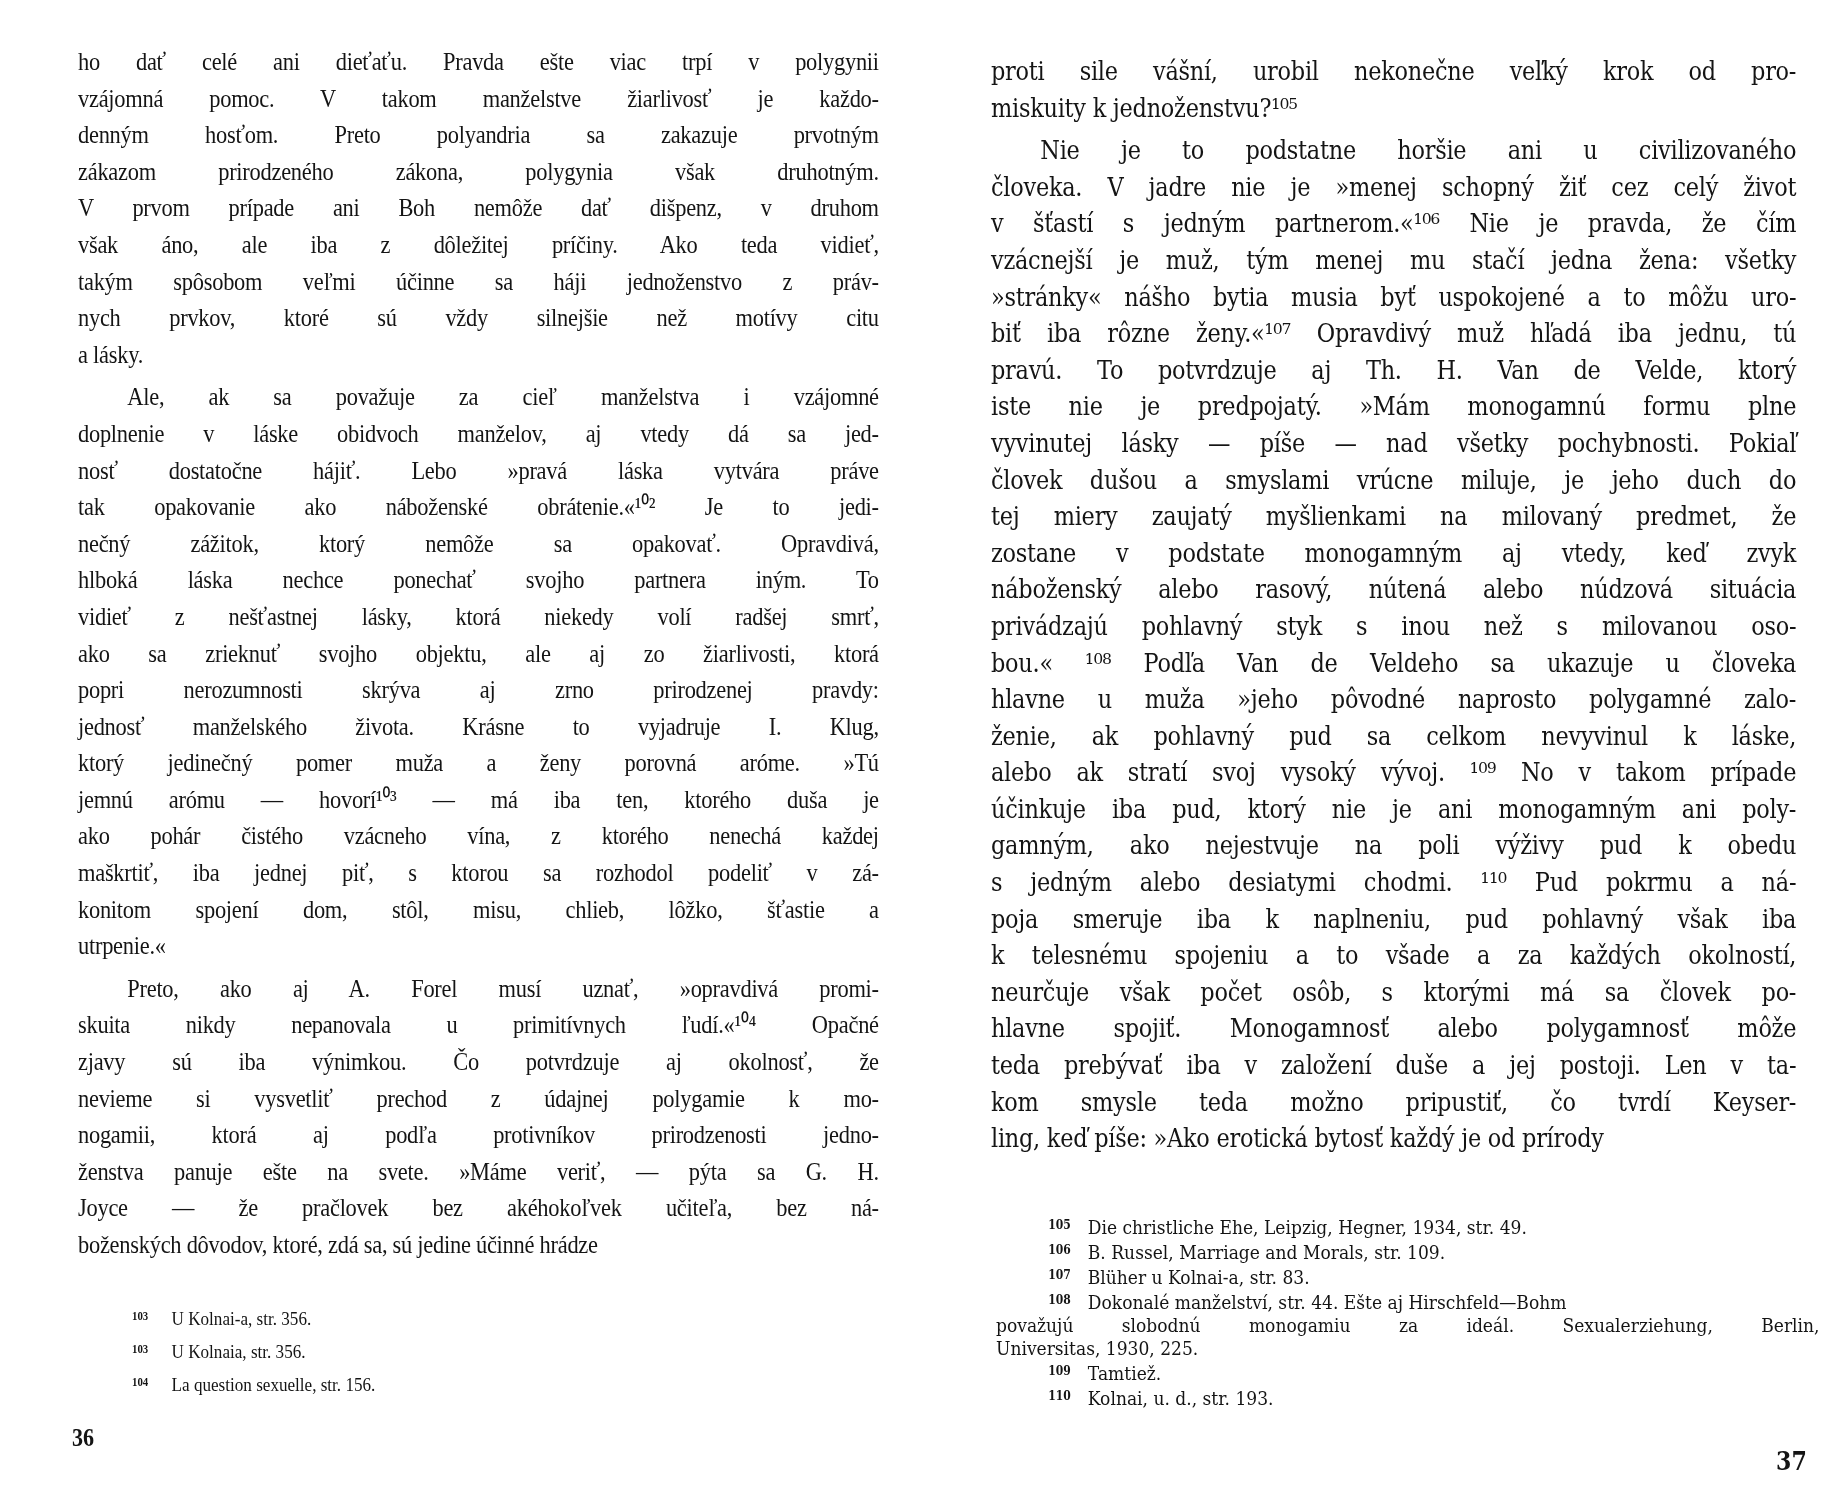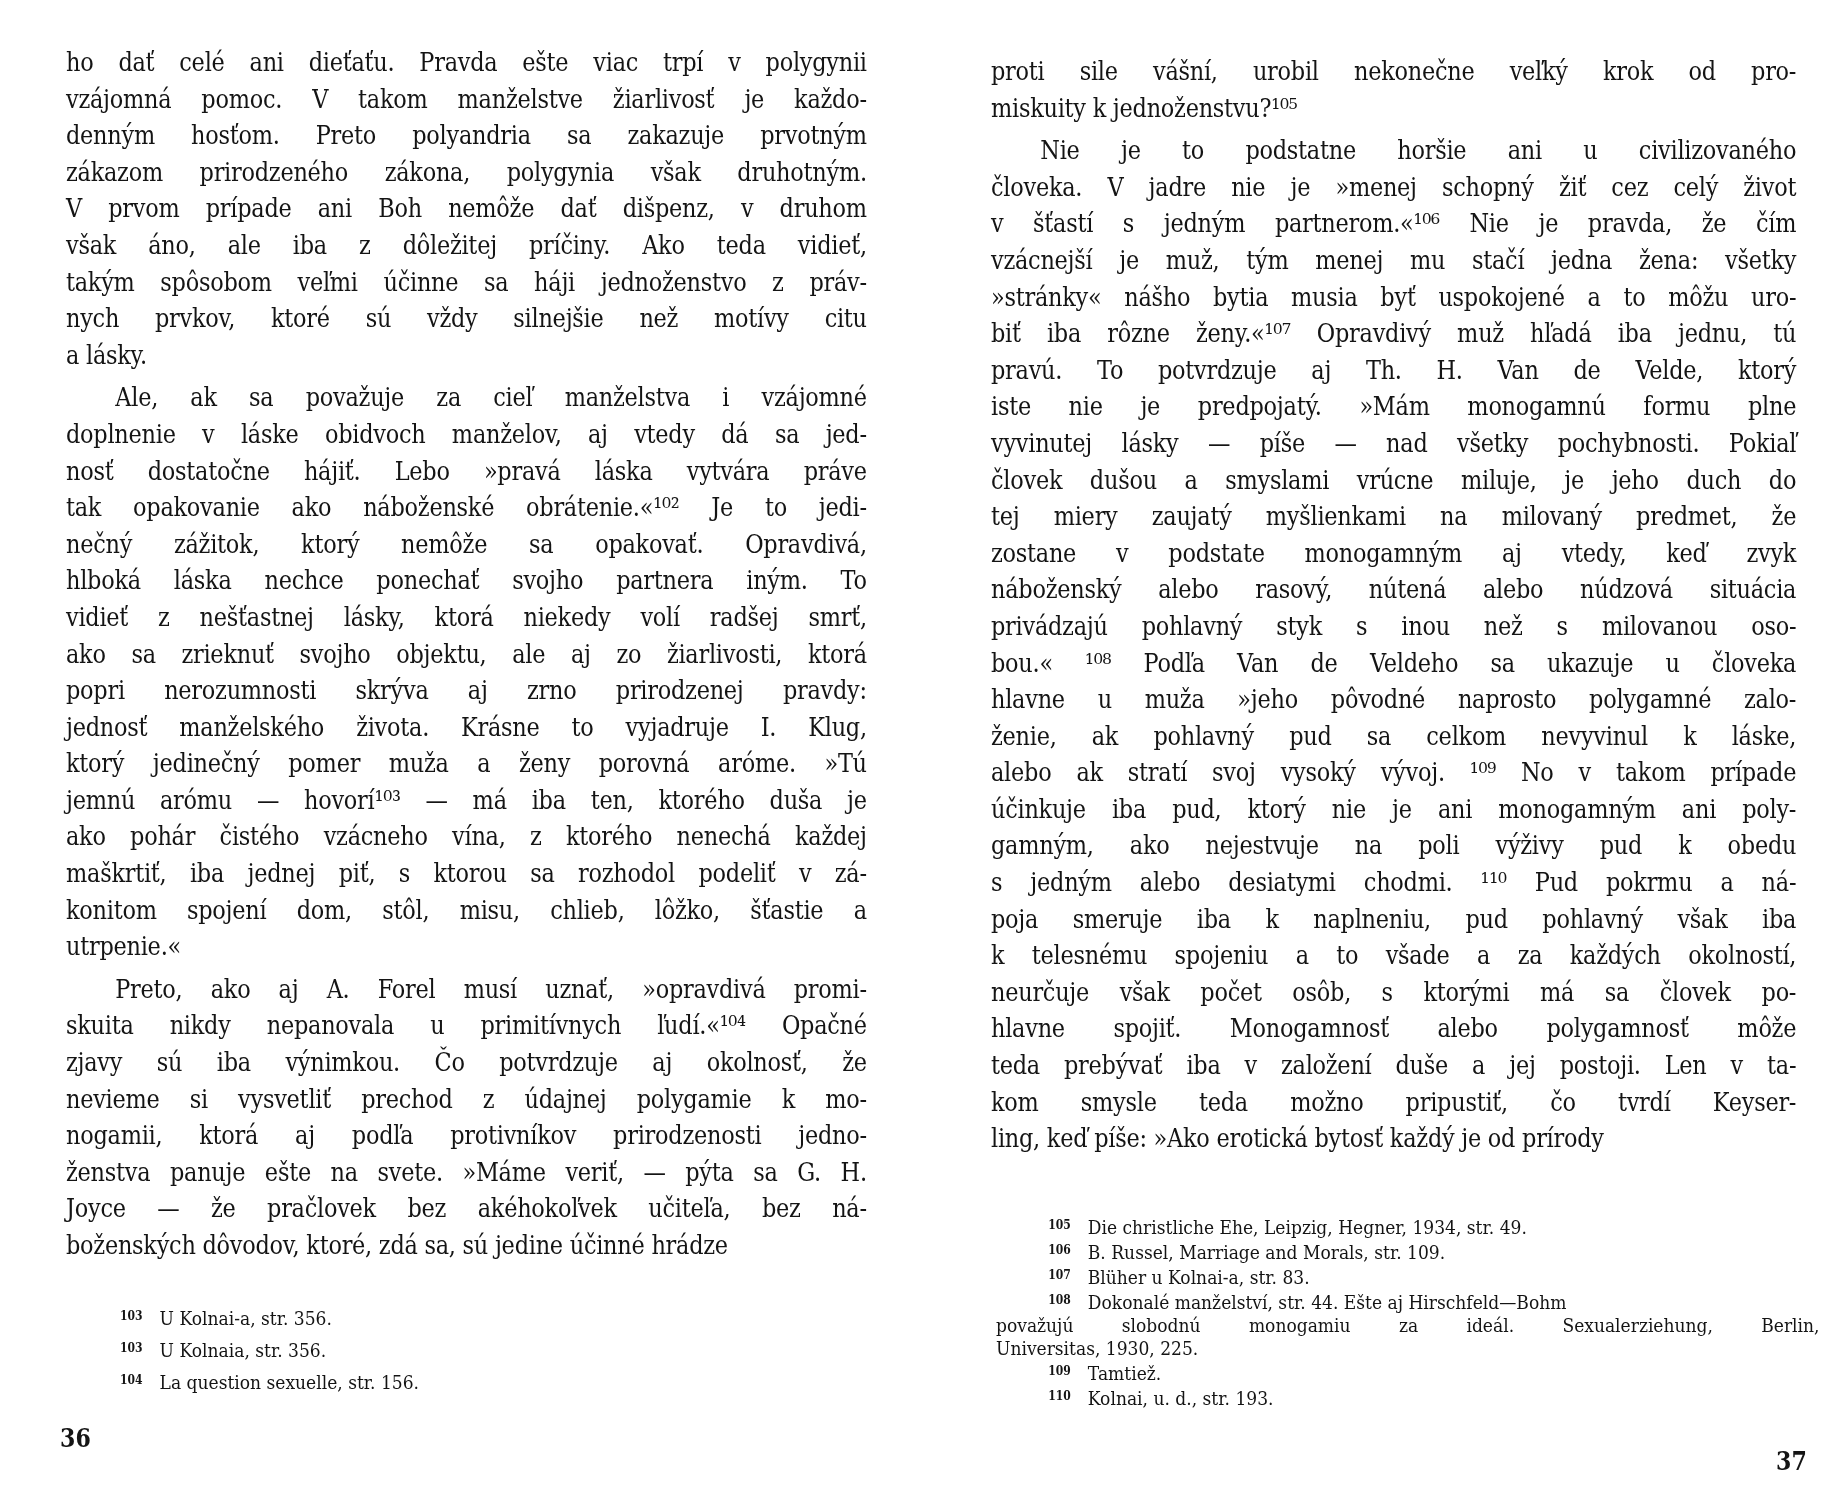--- a/index.html
+++ b/index.html
@@ -1,19 +1,19 @@
 <!DOCTYPE html>
 <html><head>
 <meta charset="utf-8">
 <style>
   html, body { margin:0; padding:0; background:#ffffff; }
   body { width:1822px; height:1500px; position:relative; overflow:hidden;
          font-family:"DejaVu Serif", "Liberation Serif", serif; color:#141414; }
   .page { position:absolute; top:0; height:1500px; }
-  .page-left { left:4px; width:911px; }
+  .page-left { left:16px; width:911px;font-family:Liberation Serif, serif; }
   .page-right { left:938px; width:911px; }
   .body-text { position:absolute; font-size:25.5px; line-height:36.6px;
                text-align:justify; text-align-last:auto; letter-spacing:-0.3px;
                transform:scaleX(0.88); transform-origin:left top; }
   .page-left .body-text { left:62px; top:44px; width:910px; }
   .page-right .body-text { left:53px; top:53px; width:915px; }
   .line { display:block; height:36.6px; white-space:nowrap; text-align:justify; text-align-last:justify; }
   .line.last { text-align-last:left; }
   .para-gap { display:block; height:6px; }
   .indent { padding-left:56px; }

